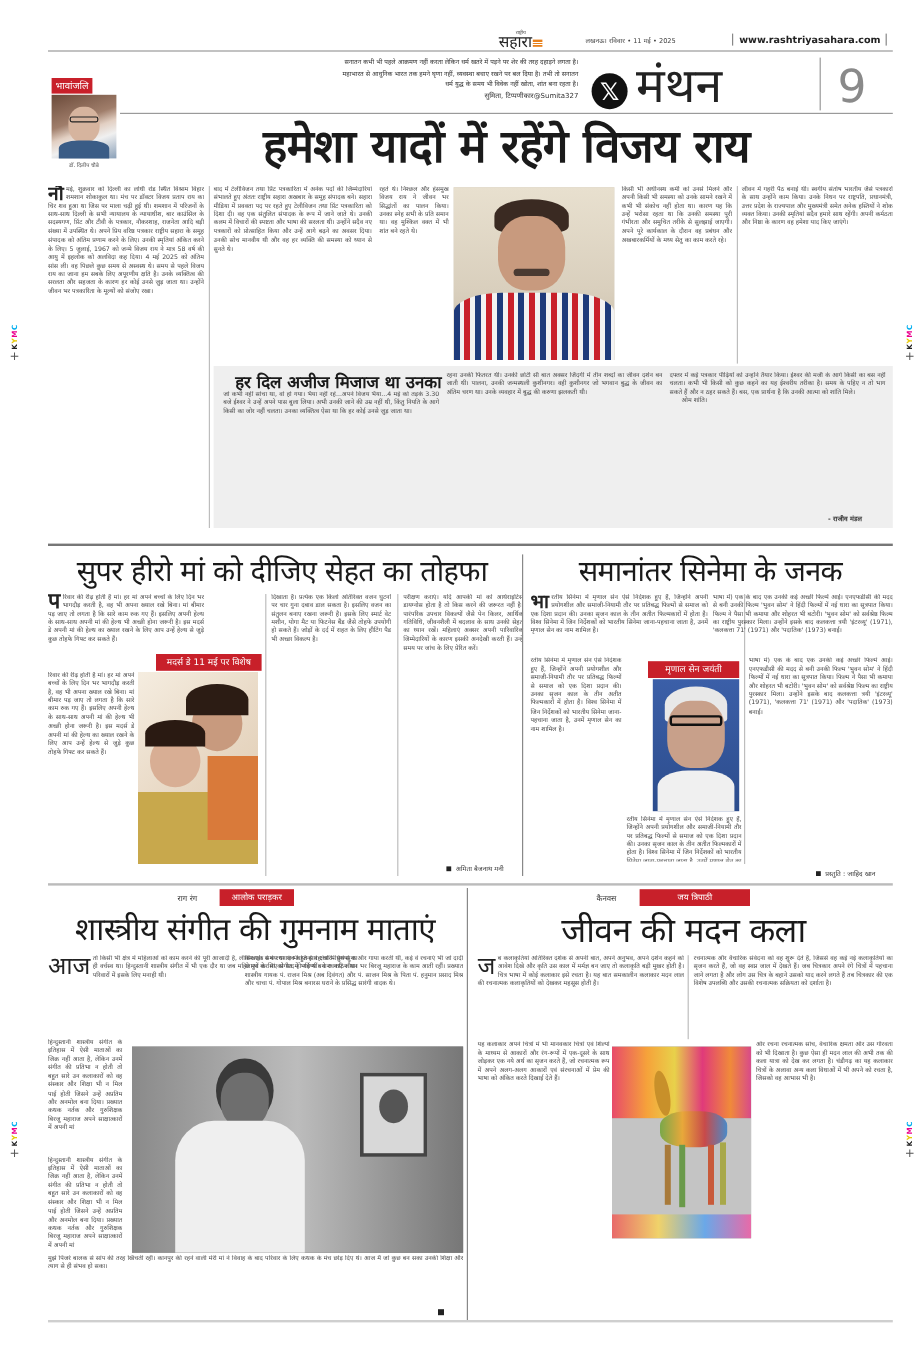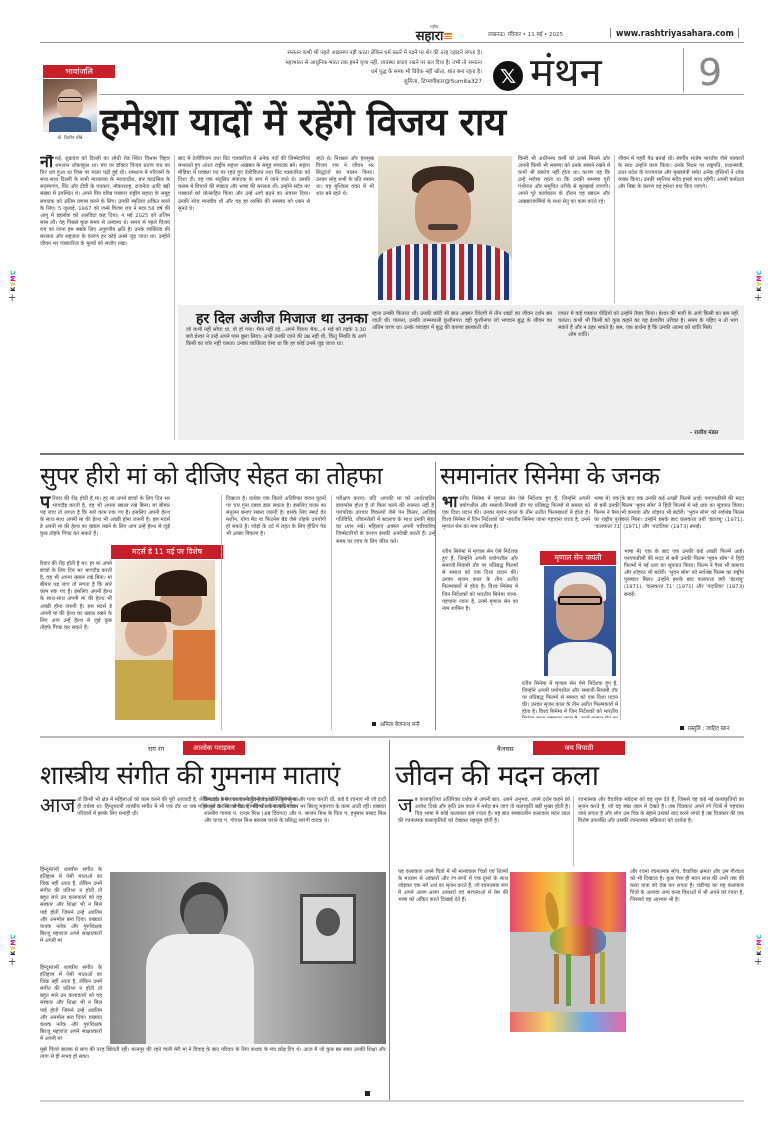--- a/index.html
+++ b/index.html
@@ -2,38 +2,38 @@
 <html><head>
 <meta charset="utf-8">
 <style>
   * { box-sizing: border-box; margin: 0; padding: 0; }
   html, body { width: 768px; height: 1129px; background: #ffffff; overflow: hidden; }
   body { position: relative; font-family: "DejaVu Sans", sans-serif; color: #222; }
   .abs { position: absolute; }
   .rule { position: absolute; background: #9a9a9a; }
   .rule-dark { position: absolute; background: #555; }
   .body-text { font-size: 5.2px; line-height: 7.1px; color: #444; text-align: justify; overflow: hidden; }
-  .headline { font-family: "DejaVu Sans", sans-serif; font-weight: bold; color: #1a1a1a; text-align: left; white-space: nowrap; letter-spacing: -0.5px; }
+  .headline { font-family: "DejaVu Sans", sans-serif; font-weight: bold; color: #1a1a1a; text-align: center; white-space: nowrap; letter-spacing: -0.5px; }
   .red-tag { position: absolute; background: #c8202a; color: #fff; font-size: 8px; text-align: center; line-height: 13px; }
   .gray-box { position: absolute; background: #efefef; }
   .photo { position: absolute; overflow: hidden; }
   .cmyk { position: absolute; font-size: 6px; font-weight: bold; writing-mode: vertical-rl; transform: rotate(180deg); letter-spacing: 0.5px; }
   .cmyk .c { color: #00aeef; } .cmyk .m { color: #ec008c; } .cmyk .y { color: #e6c800; } .cmyk .k { color: #222; }
   .plus { position: absolute; font-size: 10px; color: #555; }
   .col-rule { position: absolute; width: 1px; background: #bdbdbd; }
   .dropcap { font-size: 16px; font-weight: bold; float: left; line-height: 14px; margin-right: 2px; color: #222; }
 </style>
 </head>
 <body>
 
 <div class="abs" style="left:0;top:0;width:768px;height:42px;">
   <div class="abs" style="left:404px;top:24px;width:60px;height:18px;">
     <div style="font-size:4px;text-align:center;color:#444;line-height:5px;">राष्ट्रीय</div>
     <div style="display:flex;align-items:center;justify-content:center;">
-      <span style="font-size:13px;font-weight:bold;color:#222;line-height:13px;">सहारा</span>
+      <span style="font-size:13px;font-weight:normal;color:#222;line-height:13px;">सहारा</span>
       <span style="display:inline-block;width:8px;height:6px;margin-left:1px;background:linear-gradient(#e8801a 0 33%, #fff 33% 45%, #e8801a 45% 66%, #fff 66% 78%, #e8801a 78%);"></span>
     </div>
   </div>
   <div class="abs" style="left:488px;top:30px;font-size:5.5px;color:#444;white-space:nowrap;">लखनऊ। रविवार • 11 मई • 2025</div>
   <div class="abs" style="left:610px;top:28px;width:1px;height:10px;background:#888;"></div>
   <div class="abs" style="left:616px;top:29px;font-size:8px;font-weight:bold;color:#222;white-space:nowrap;">www.rashtriyasahara.com</div>
   <div class="abs" style="left:738px;top:28px;width:1px;height:10px;background:#888;"></div>
 </div>
 <div class="rule" style="left:40px;top:42px;width:704px;height:1px;"></div>
 
@@ -41,21 +41,21 @@
   <div style="font-size:5.3px;line-height:9.5px;color:#333;white-space:nowrap;">सनातन कभी भी पहले आक्रमण नहीं करता लेकिन धर्म खतरे में पड़ने पर शेर की तरह दहाड़ने लगता है।</div>
   <div style="font-size:5.3px;line-height:9.5px;color:#333;white-space:nowrap;">महाभारत से आधुनिक भारत तक हमने घृणा नहीं, व्यवस्था बचाए रखने पर बल दिया है। तभी तो सनातन</div>
   <div style="font-size:5.3px;line-height:9.5px;color:#333;white-space:nowrap;">धर्म युद्ध के समय भी विवेक नहीं खोता, शांत बना रहता है।</div>
   <div style="font-size:5.8px;line-height:9.5px;color:#333;white-space:nowrap;">सुमिता, टिप्पणीकार@Sumita327</div>
 </div>
 <div class="abs" style="left:493px;top:61px;width:30px;height:30px;border-radius:50%;background:#111;color:#fff;font-size:20px;font-weight:bold;text-align:center;line-height:30px;font-family:'DejaVu Sans',sans-serif;">𝕏</div>
 <div class="abs" style="left:530px;top:47px;font-size:40px;color:#222;line-height:50px;">मंथन</div>
 <div class="abs" style="left:683px;top:48px;width:1px;height:44px;background:#999;"></div>
 <div class="abs" style="left:698px;top:50px;font-size:38px;color:#8a8a8a;line-height:44px;">9</div>
 
-<div class="red-tag" style="left:43px;top:65px;width:72px;height:13px;">भावांजलि</div>
+<div class="red-tag" style="left:43px;top:65px;width:34px;height:13px;">भावांजलि</div>
 <div class="photo" style="left:43px;top:79px;width:54px;height:53px;background:linear-gradient(160deg,#6b4a3a 0%,#a07e6b 40%,#e2cfc2 55%,#f0f0f0 70%,#8aa0b8 100%);">
   <div style="position:absolute;left:14px;top:10px;width:26px;height:30px;border-radius:45%;background:#d6b49e;"></div>
   <div style="position:absolute;left:15px;top:18px;width:24px;height:5px;border:1px solid #222;border-radius:2px;"></div>
   <div style="position:absolute;left:6px;top:38px;width:42px;height:16px;border-radius:40% 40% 0 0;background:#3a5c86;"></div>
 </div>
 <div class="abs" style="left:43px;top:134px;width:54px;font-size:4.5px;text-align:center;color:#444;">डॉ. दिलीप चौबे</div>
 
 <div class="rule" style="left:100px;top:94px;width:644px;height:1px;"></div>
 <div class="abs headline" style="left:100px;top:96px;width:644px;font-size:38px;line-height:52px;">हमेशा यादों में रहेंगे विजय राय</div>
 
@@ -87,21 +87,21 @@
 </div>
 <div class="abs" style="left:690px;top:428px;font-size:5.5px;font-weight:bold;color:#333;white-space:nowrap;">- राजीव मंडल</div>
 
 <div class="rule-dark" style="left:40px;top:453px;width:704px;height:2px;background:#777;"></div>
 
 <div class="abs headline" style="left:40px;top:458px;width:390px;font-size:24px;line-height:36px;font-weight:normal;">सुपर हीरो मां को दीजिए सेहत का तोहफा</div>
 <div class="abs body-text" style="left:40px;top:495px;width:130px;height:50px;">
   <span class="dropcap" style="font-size:18px;">प</span>
   <span>रिवार की रीढ़ होती है मां। हर मां अपने बच्चों के लिए दिन भर भागदौड़ करती है, वह भी अपना ख्याल रखे बिना। मां बीमार पड़ जाए तो लगता है कि सारे काम रुक गए हैं। इसलिए अपनी हेल्थ के साथ-साथ अपनी मां की हेल्थ भी अच्छी होना जरूरी है। इस मदर्स डे अपनी मां की हेल्थ का ख्याल रखने के लिए आप उन्हें हेल्थ से जुड़े कुछ तोहफे गिफ्ट कर सकते हैं।</span>
 </div>
-<div class="red-tag" style="left:111px;top:545px;width:112px;height:14px;font-size:7.5px;line-height:14px;">मदर्स डे 11 मई पर विशेष</div>
+<div class="red-tag" style="left:130px;top:545px;width:88px;height:14px;font-size:7.5px;line-height:14px;">मदर्स डे 11 मई पर विशेष</div>
 <div class="photo" style="left:115px;top:560px;width:100px;height:160px;background:linear-gradient(135deg,#f5ede0 0%,#e8d8c4 50%,#dcc7ac 100%);">
   <div style="position:absolute;left:45px;top:20px;width:42px;height:46px;border-radius:50%;background:#c89a7e;"></div>
   <div style="position:absolute;left:40px;top:10px;width:52px;height:26px;border-radius:50% 50% 0 0;background:#2c1c14;"></div>
   <div style="position:absolute;left:10px;top:52px;width:42px;height:44px;border-radius:50%;background:#d8ae94;"></div>
   <div style="position:absolute;left:6px;top:40px;width:50px;height:22px;border-radius:50% 50% 0 0;background:#2a1a12;"></div>
   <div style="position:absolute;left:0;top:100px;width:100px;height:60px;background:#c8a84c;"></div>
   <div style="position:absolute;left:58px;top:70px;width:42px;height:70px;background:#d97a3a;"></div>
 </div>
 <div class="abs body-text" style="left:40px;top:560px;width:72px;height:170px;color:#444;">
   <span>रिवार की रीढ़ होती है मां। हर मां अपने बच्चों के लिए दिन भर भागदौड़ करती है, वह भी अपना ख्याल रखे बिना। मां बीमार पड़ जाए तो लगता है कि सारे काम रुक गए हैं। इसलिए अपनी हेल्थ के साथ-साथ अपनी मां की हेल्थ भी अच्छी होना जरूरी है। इस मदर्स डे अपनी मां की हेल्थ का ख्याल रखने के लिए आप उन्हें हेल्थ से जुड़े कुछ तोहफे गिफ्ट कर सकते हैं।</span>

